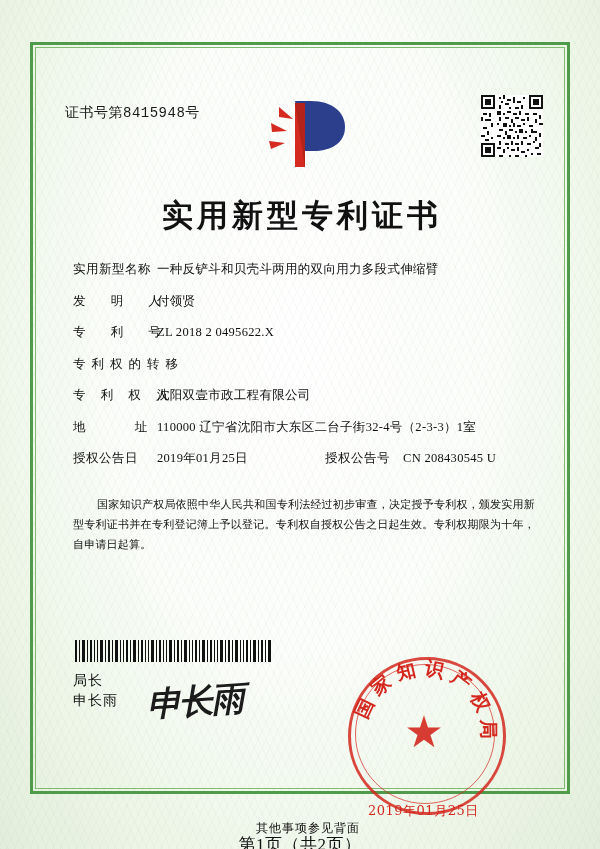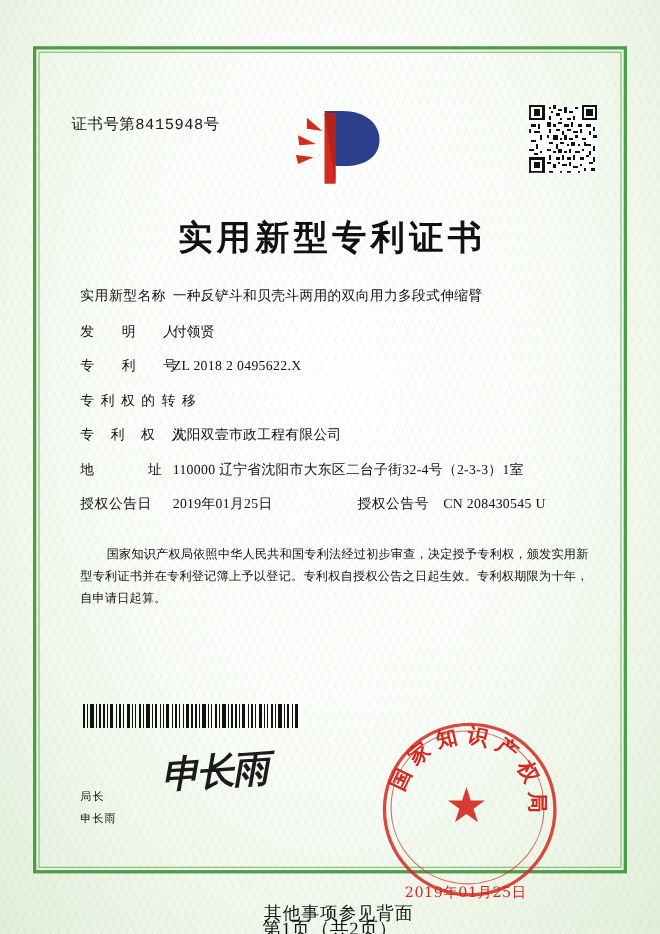--- a/index.html
+++ b/index.html
@@ -148,22 +148,22 @@
   .barcode {
     position: absolute;
     left: 40px;
     top: 593px;
     width: 196px;
     height: 22px;
   }
   .sign-block {
     position: absolute;
     left: 38px;
-    top: 668px;
-    font-size: 10px;
+    top: 624px;
+    font-size: 14px;
     line-height: 20px;
     letter-spacing: 1px;
     color: #111;
   }
   .signature {
     position: absolute;
     left: 112px;
     top: 632px;
     font-size: 34px;
     font-family: "DejaVu Serif", serif;
@@ -227,21 +227,21 @@
     text-align: center;
     font-size: 17px;
     color: #111;
     letter-spacing: 0.5px;
   }
   .footnote {
     position: absolute;
     left: 16px; right: 0;
     top: 820px;
     text-align: center;
-    font-size: 16px;
+    font-size: 12px;
     color: #111;
     letter-spacing: 1px;
   }
 </style>
 </head>
 <body>
 
 <div class="page">
 
   <div class="border-outer"></div>

